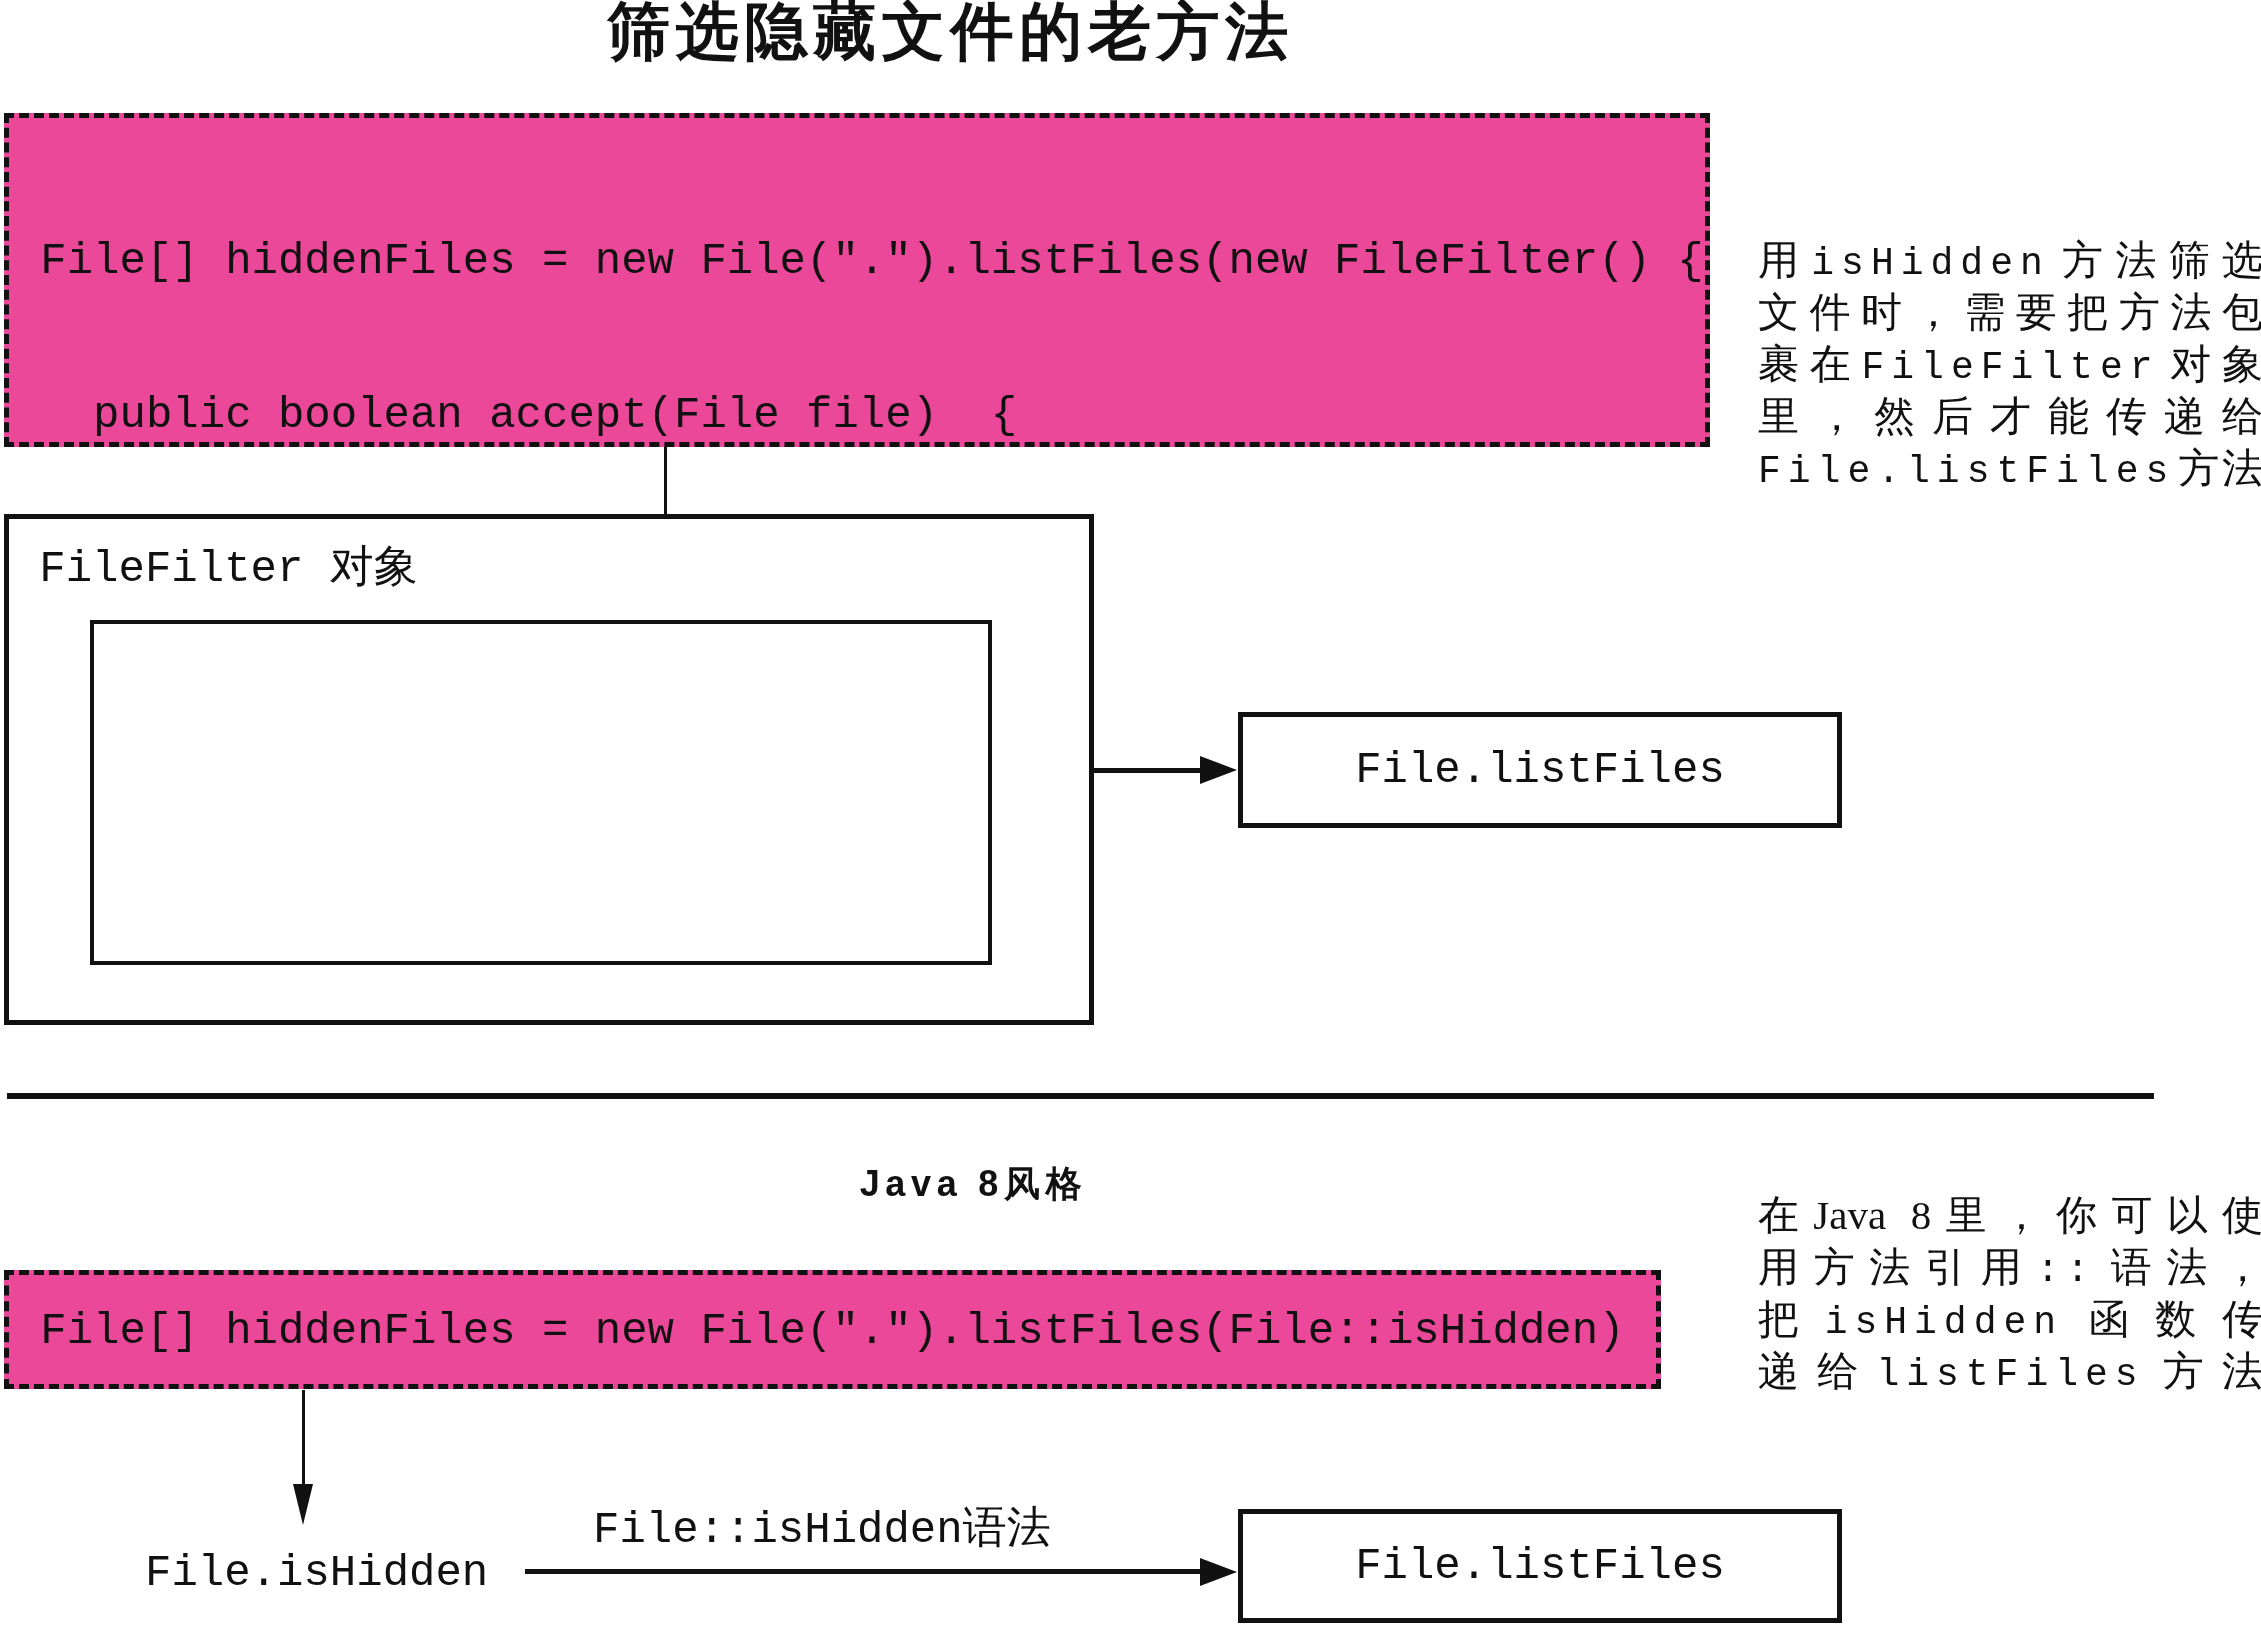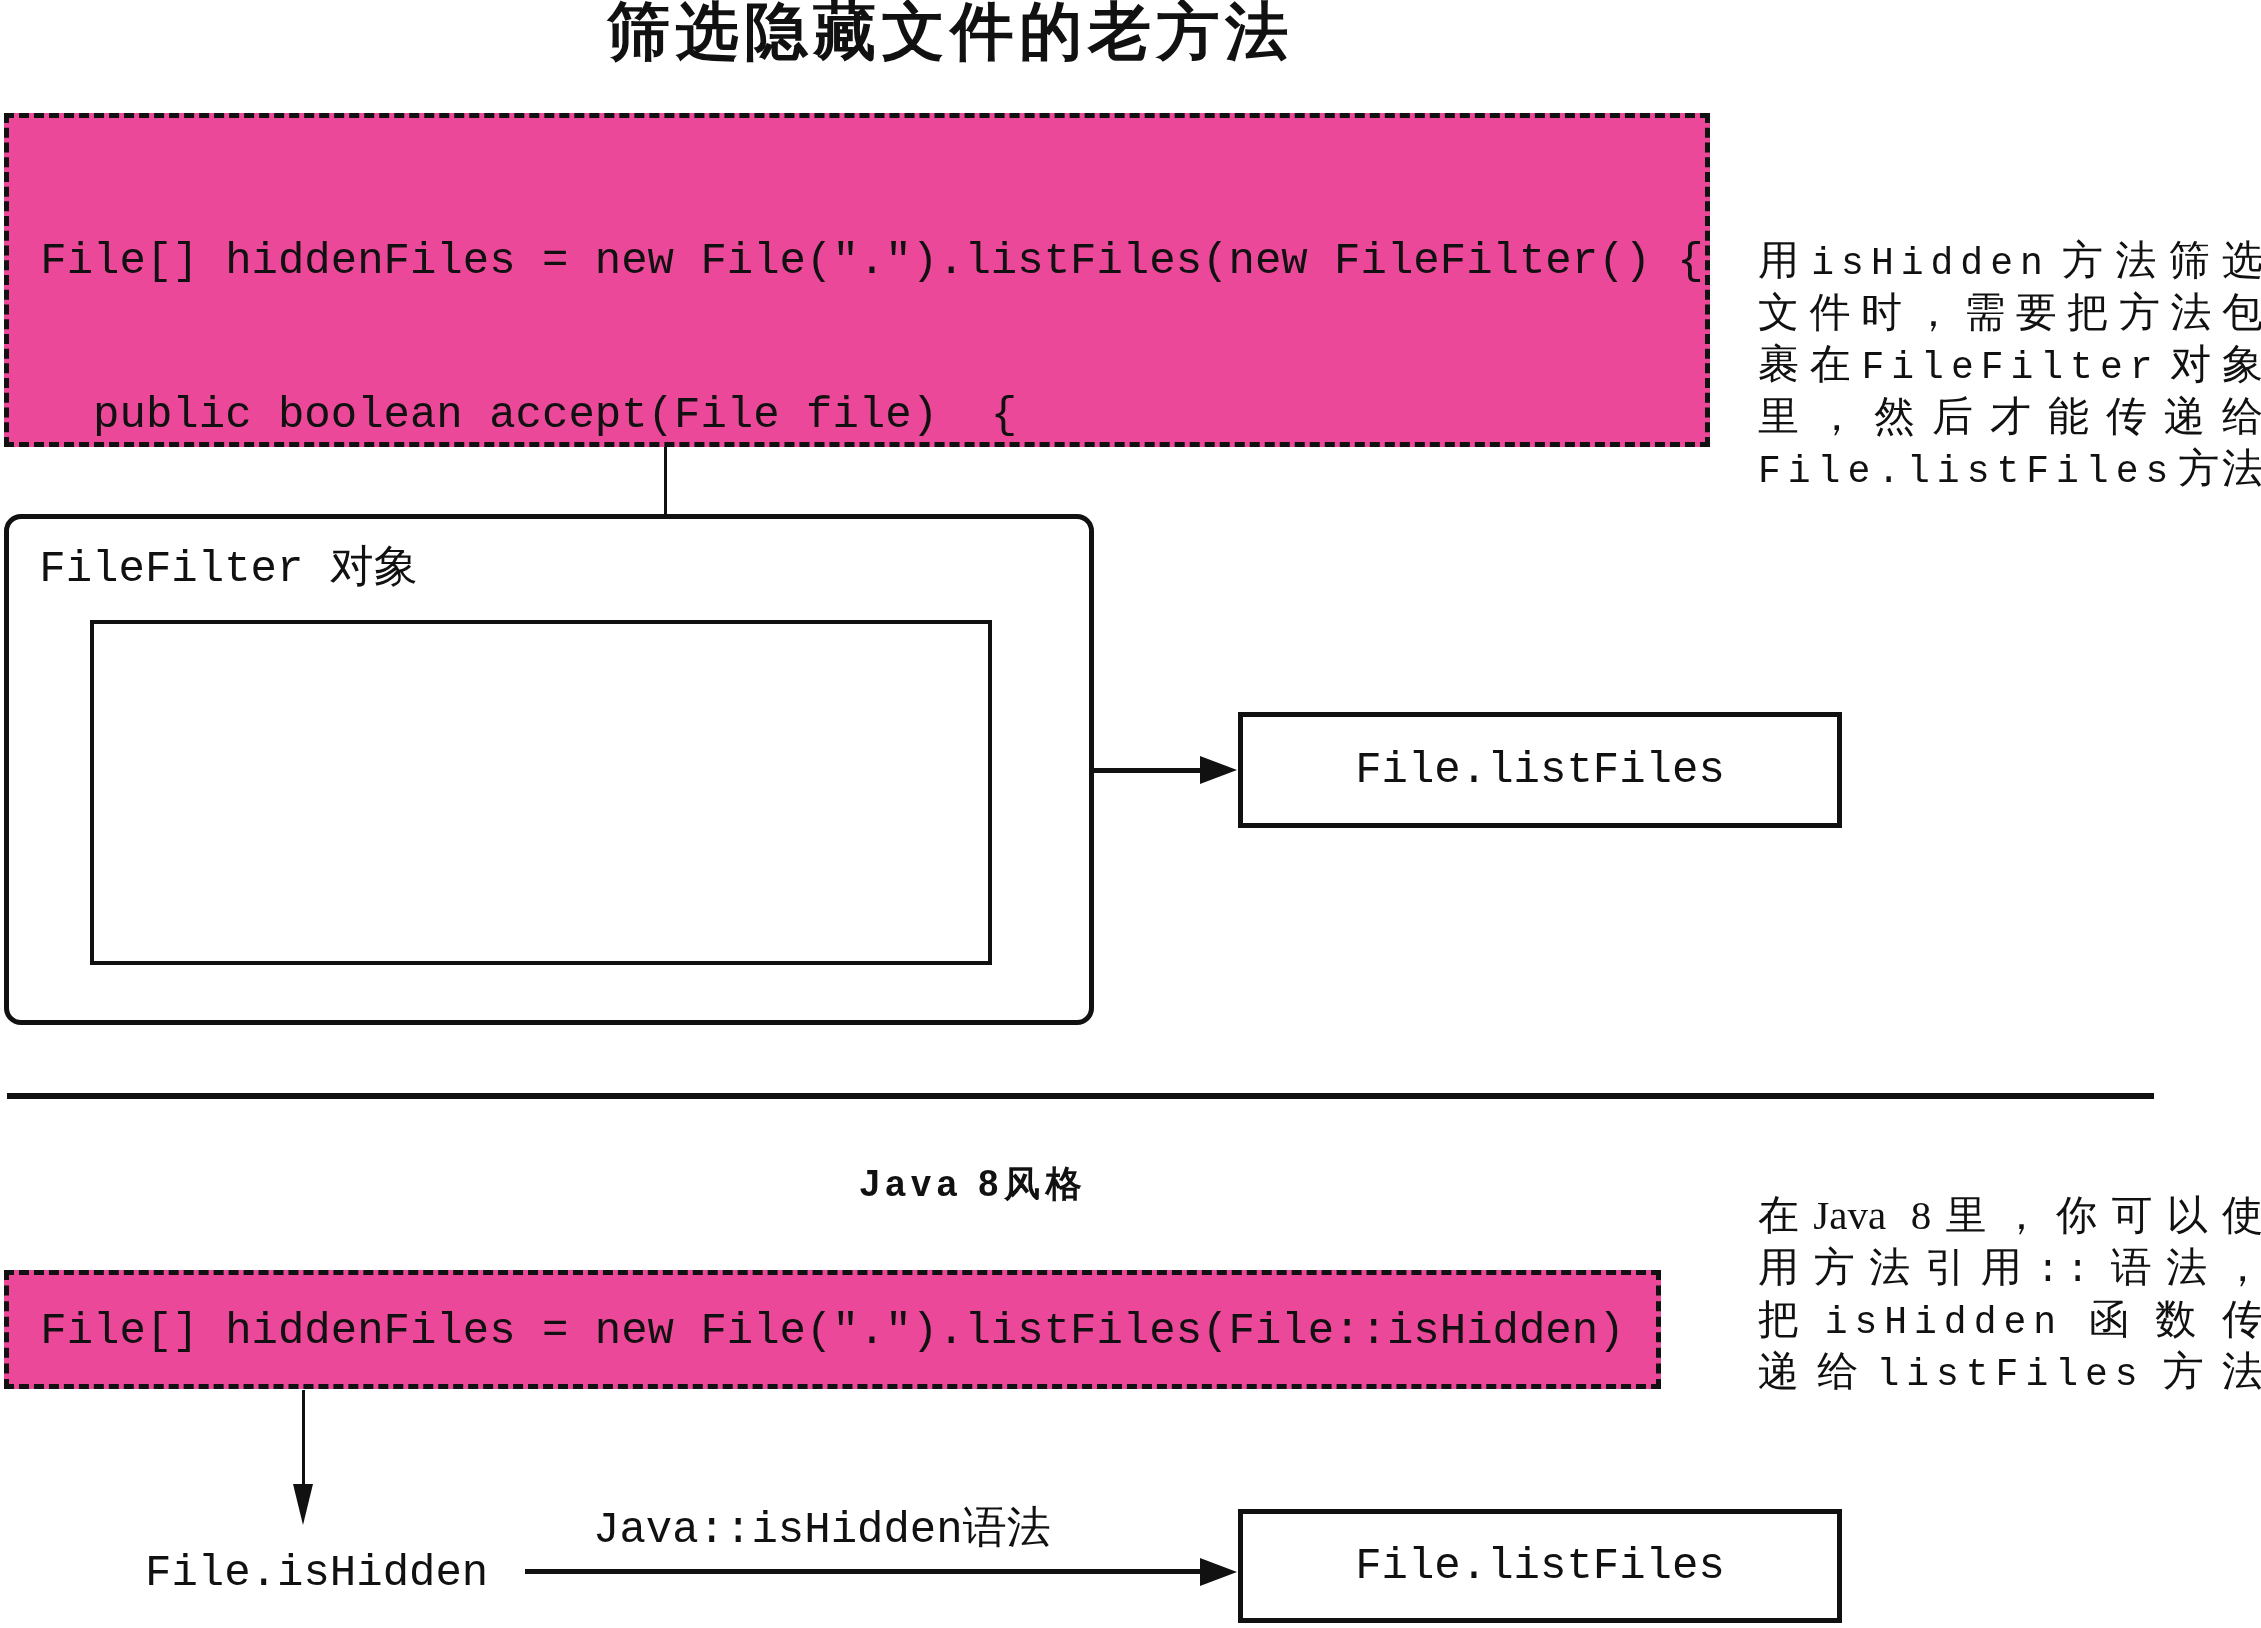--- a/index.html
+++ b/index.html
@@ -125,21 +125,21 @@
     <div class="line"><span>裹在</span><span class="rich-mono">FileFilter</span><span>对象</span></div>
     <div class="line"><span>里，然后才能传递给</span></div>
     <div class="line"><span class="rich-mono">File.listFiles</span><span>方法</span></div>
   </div>
 
   <div class="abs">
     <div class="abs vline" style="left:664px; top:447px; height:133px;"></div>
     <div class="abs head-down" style="left:655px; top:579px;"></div>
   </div>
 
-  <div class="abs solid-box" style="left:4.3px; top:514px; width:1090px; height:511px;border-radius:17px;">
+  <div class="abs solid-box" style="left:4.3px; top:514px; width:1090px; height:511px;">
     <div class="abs boxlabel" style="left:30px; top:23px;"><span class="rich-mono">FileFilter </span><span>对象</span></div>
 
     <div class="abs solid-box-thin" style="left:81px; top:101px; width:902px; height:345px;">
 
     </div>
   </div>
 
   <div class="abs">
     <div class="abs hline" style="left:1094px; top:768px; width:106px;"></div>
     <div class="abs head-right" style="left:1200px; top:756px;"></div>
@@ -164,21 +164,21 @@
     <div class="code" style="padding:31px 0 0 31px;">File[] hiddenFiles = new File(".").listFiles(File::isHidden)</div>
   </div>
 
   <div class="abs">
     <div class="abs vline" style="left:302px; top:1390px; height:96px;"></div>
     <div class="abs head-down" style="left:293px; top:1484px;"></div>
   </div>
 
   <div class="abs code" style="left:145px; top:1551px; line-height:45px;">File.isHidden</div>
 
-  <div class="abs boxlabel" style="left:593px; top:1505px; height:45px; line-height:45px;"><span class="rich-mono">Java::isHidden</span><span>语法</span></div>
+  <div class="abs boxlabel" style="left:593px; top:1505px; height:45px; line-height:45px;"><span class="rich-mono">File::isHidden</span><span>语法</span></div>
 
   <div class="abs">
     <div class="abs hline" style="left:525px; top:1569px; width:675px;"></div>
     <div class="abs head-right" style="left:1200px; top:1558px;"></div>
   </div>
 
   <div class="abs solid-box center-text" style="left:1238px; top:1509px; width:604px; height:114px;">
     <span class="code">File.listFiles</span>
   </div>
 

